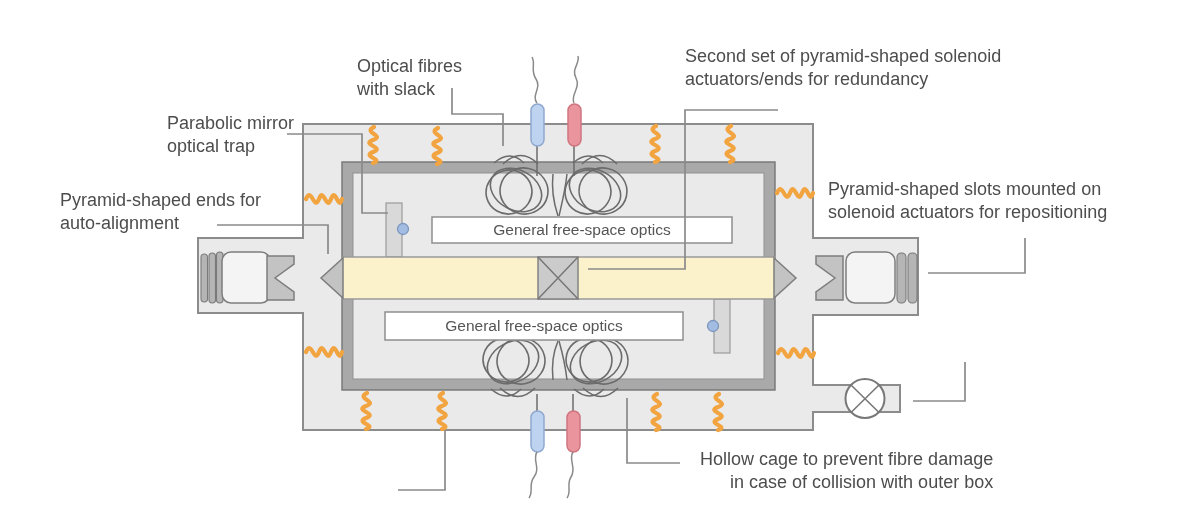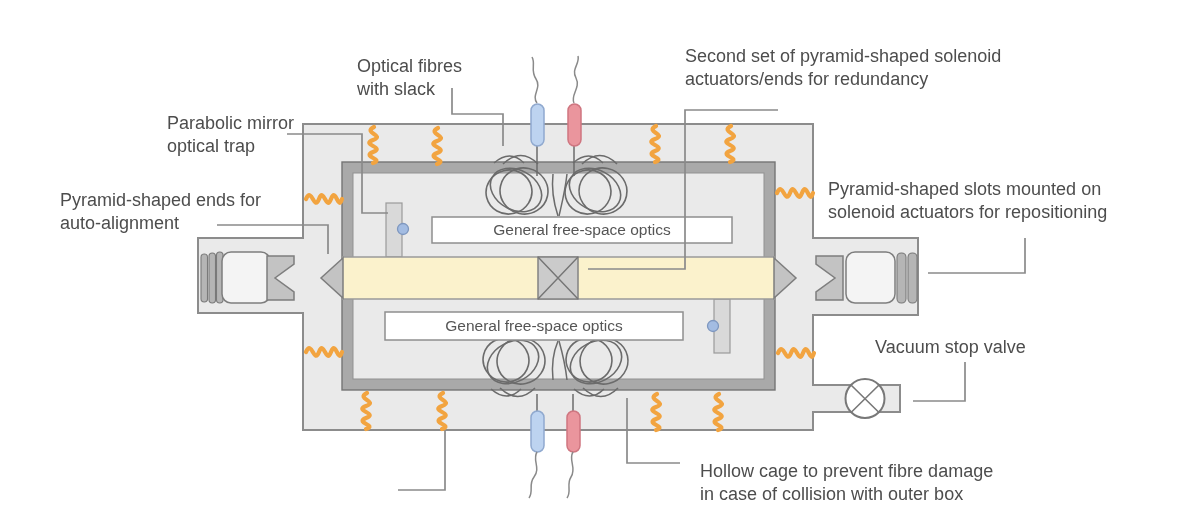--- a/index.html
+++ b/index.html
@@ -157,17 +157,16 @@
 <div class="lbl" style="left:357px;top:55px;">Optical fibres
 with slack</div>
 <div class="lbl" style="left:685px;top:45px;">Second set of pyramid-shaped solenoid
 actuators/ends for redundancy</div>
 <div class="lbl" style="left:151px;top:112px;margin-left:16px;">Parabolic mirror
 optical trap</div>
 <div class="lbl" style="left:828px;top:178px;">Pyramid-shaped slots mounted on
 solenoid actuators for repositioning</div>
 <div class="lbl" style="left:60px;top:189px;">Pyramid-shaped ends for
 auto-alignment</div>
-<div class="lbl" style="left:875px;top:336px;">Vacuum stop valve</div>
-<div class="lbl" style="left:700px;top:460px;">Hollow cage to prevent fibre damage
+<div class="lbl" style="left:700px;top:448px;text-align:right;">Hollow cage to prevent fibre damage
 in case of collision with outer box</div>
 
 </div>
 
 </body></html>

